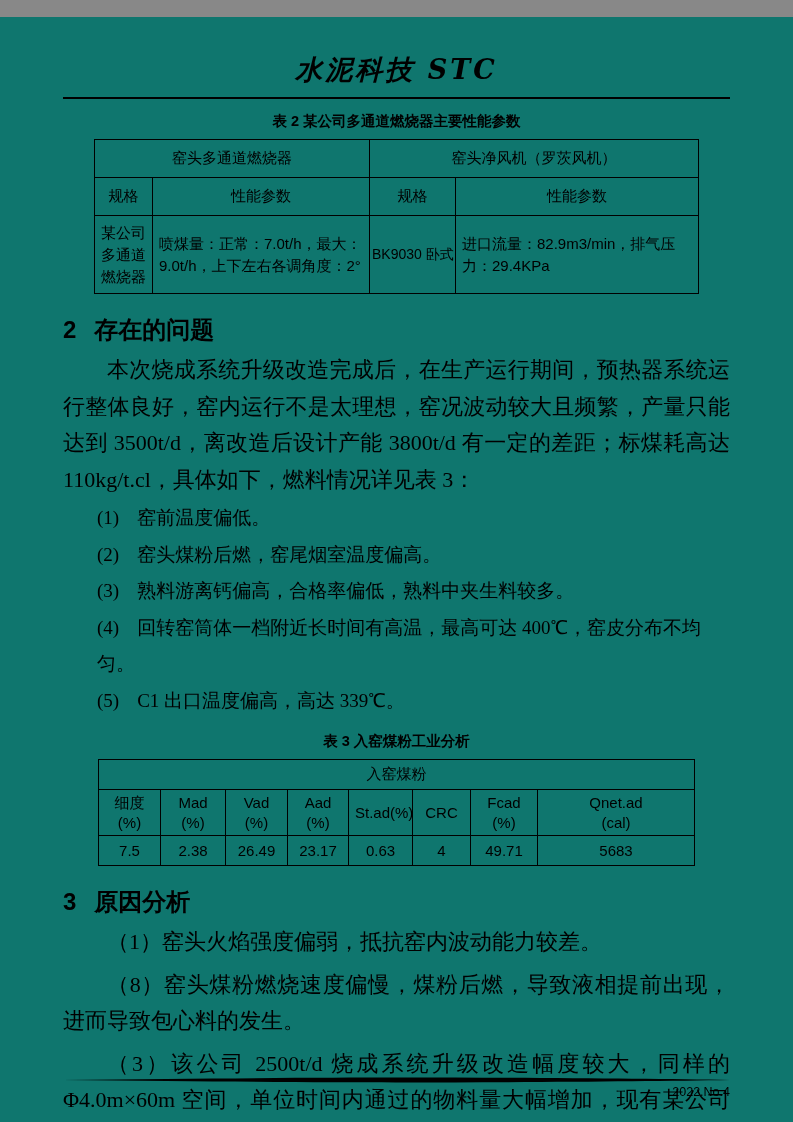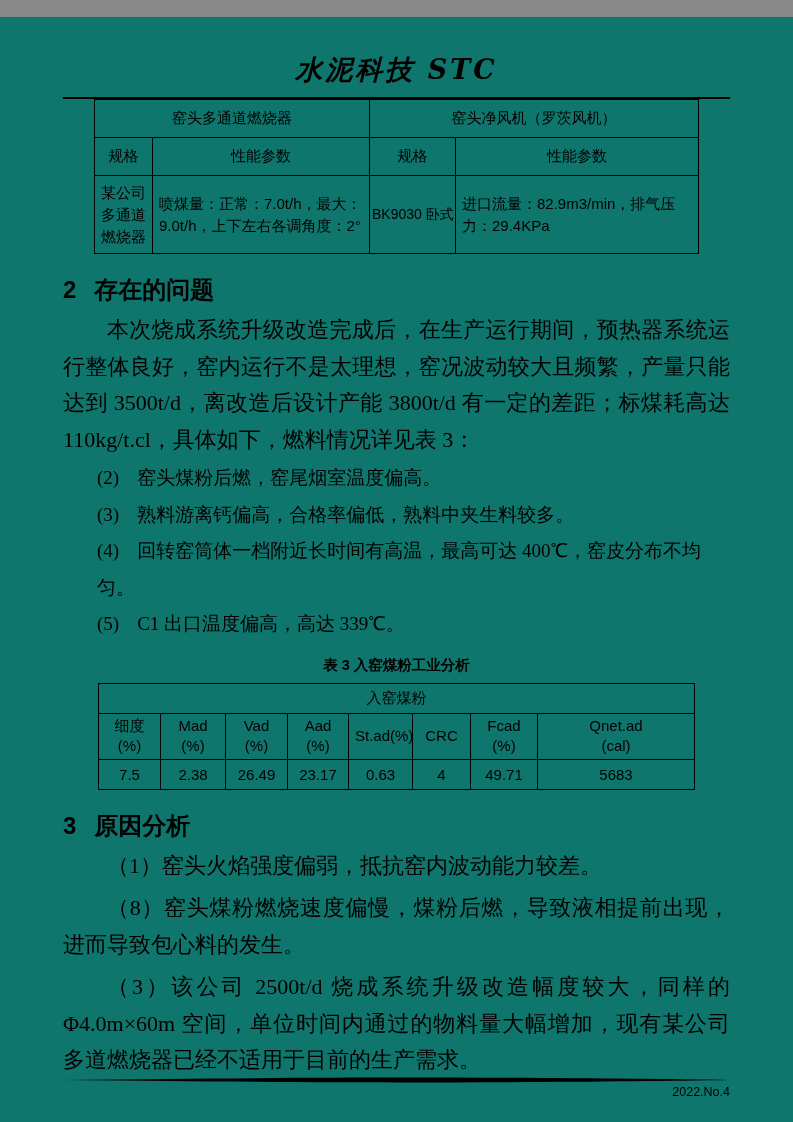--- a/index.html
+++ b/index.html
@@ -100,20 +100,21 @@
 </style>
 </head>
 <body>
 
 <div class="page">
   <div class="content">
 
     <div class="journal-title">水泥科技 STC</div>
     <hr class="header-rule">
 
+    <div class="table-caption">表 2 某公司多通道燃烧器主要性能参数</div>
 
     <table class="t2">
       <colgroup>
         <col style="width:58px">
           <col style="width:217px">
           <col style="width:86px">
           <col style="width:243px">
       </colgroup>
       <tbody>
         <tr class="row-group">
@@ -135,20 +136,23 @@
       </tbody>
     </table>
 
     <div class="sec-heading">
       <span class="sec-num">2</span><span>存在的问题</span>
     </div>
 
     <div class="para">本次烧成系统升级改造完成后，在生产运行期间，预热器系统运行整体良好，窑内运行不是太理想，窑况波动较大且频繁，产量只能达到 3500t/d，离改造后设计产能 3800t/d 有一定的差距；标煤耗高达 110kg/t.cl，具体如下，燃料情况详见表 3：</div>
 
     <div class="num-list">
+      <div class="num-item">
+        <span class="item-num">(1)</span><span>窑前温度偏低。</span>
+      </div>
       <div class="num-item">
         <span class="item-num">(2)</span><span>窑头煤粉后燃，窑尾烟室温度偏高。</span>
       </div>
       <div class="num-item">
         <span class="item-num">(3)</span><span>熟料游离钙偏高，合格率偏低，熟料中夹生料较多。</span>
       </div>
       <div class="num-item">
         <span class="item-num">(4)</span><span>回转窑筒体一档附近长时间有高温，最高可达 400℃，窑皮分布不均匀。</span>
       </div>
       <div class="num-item">

